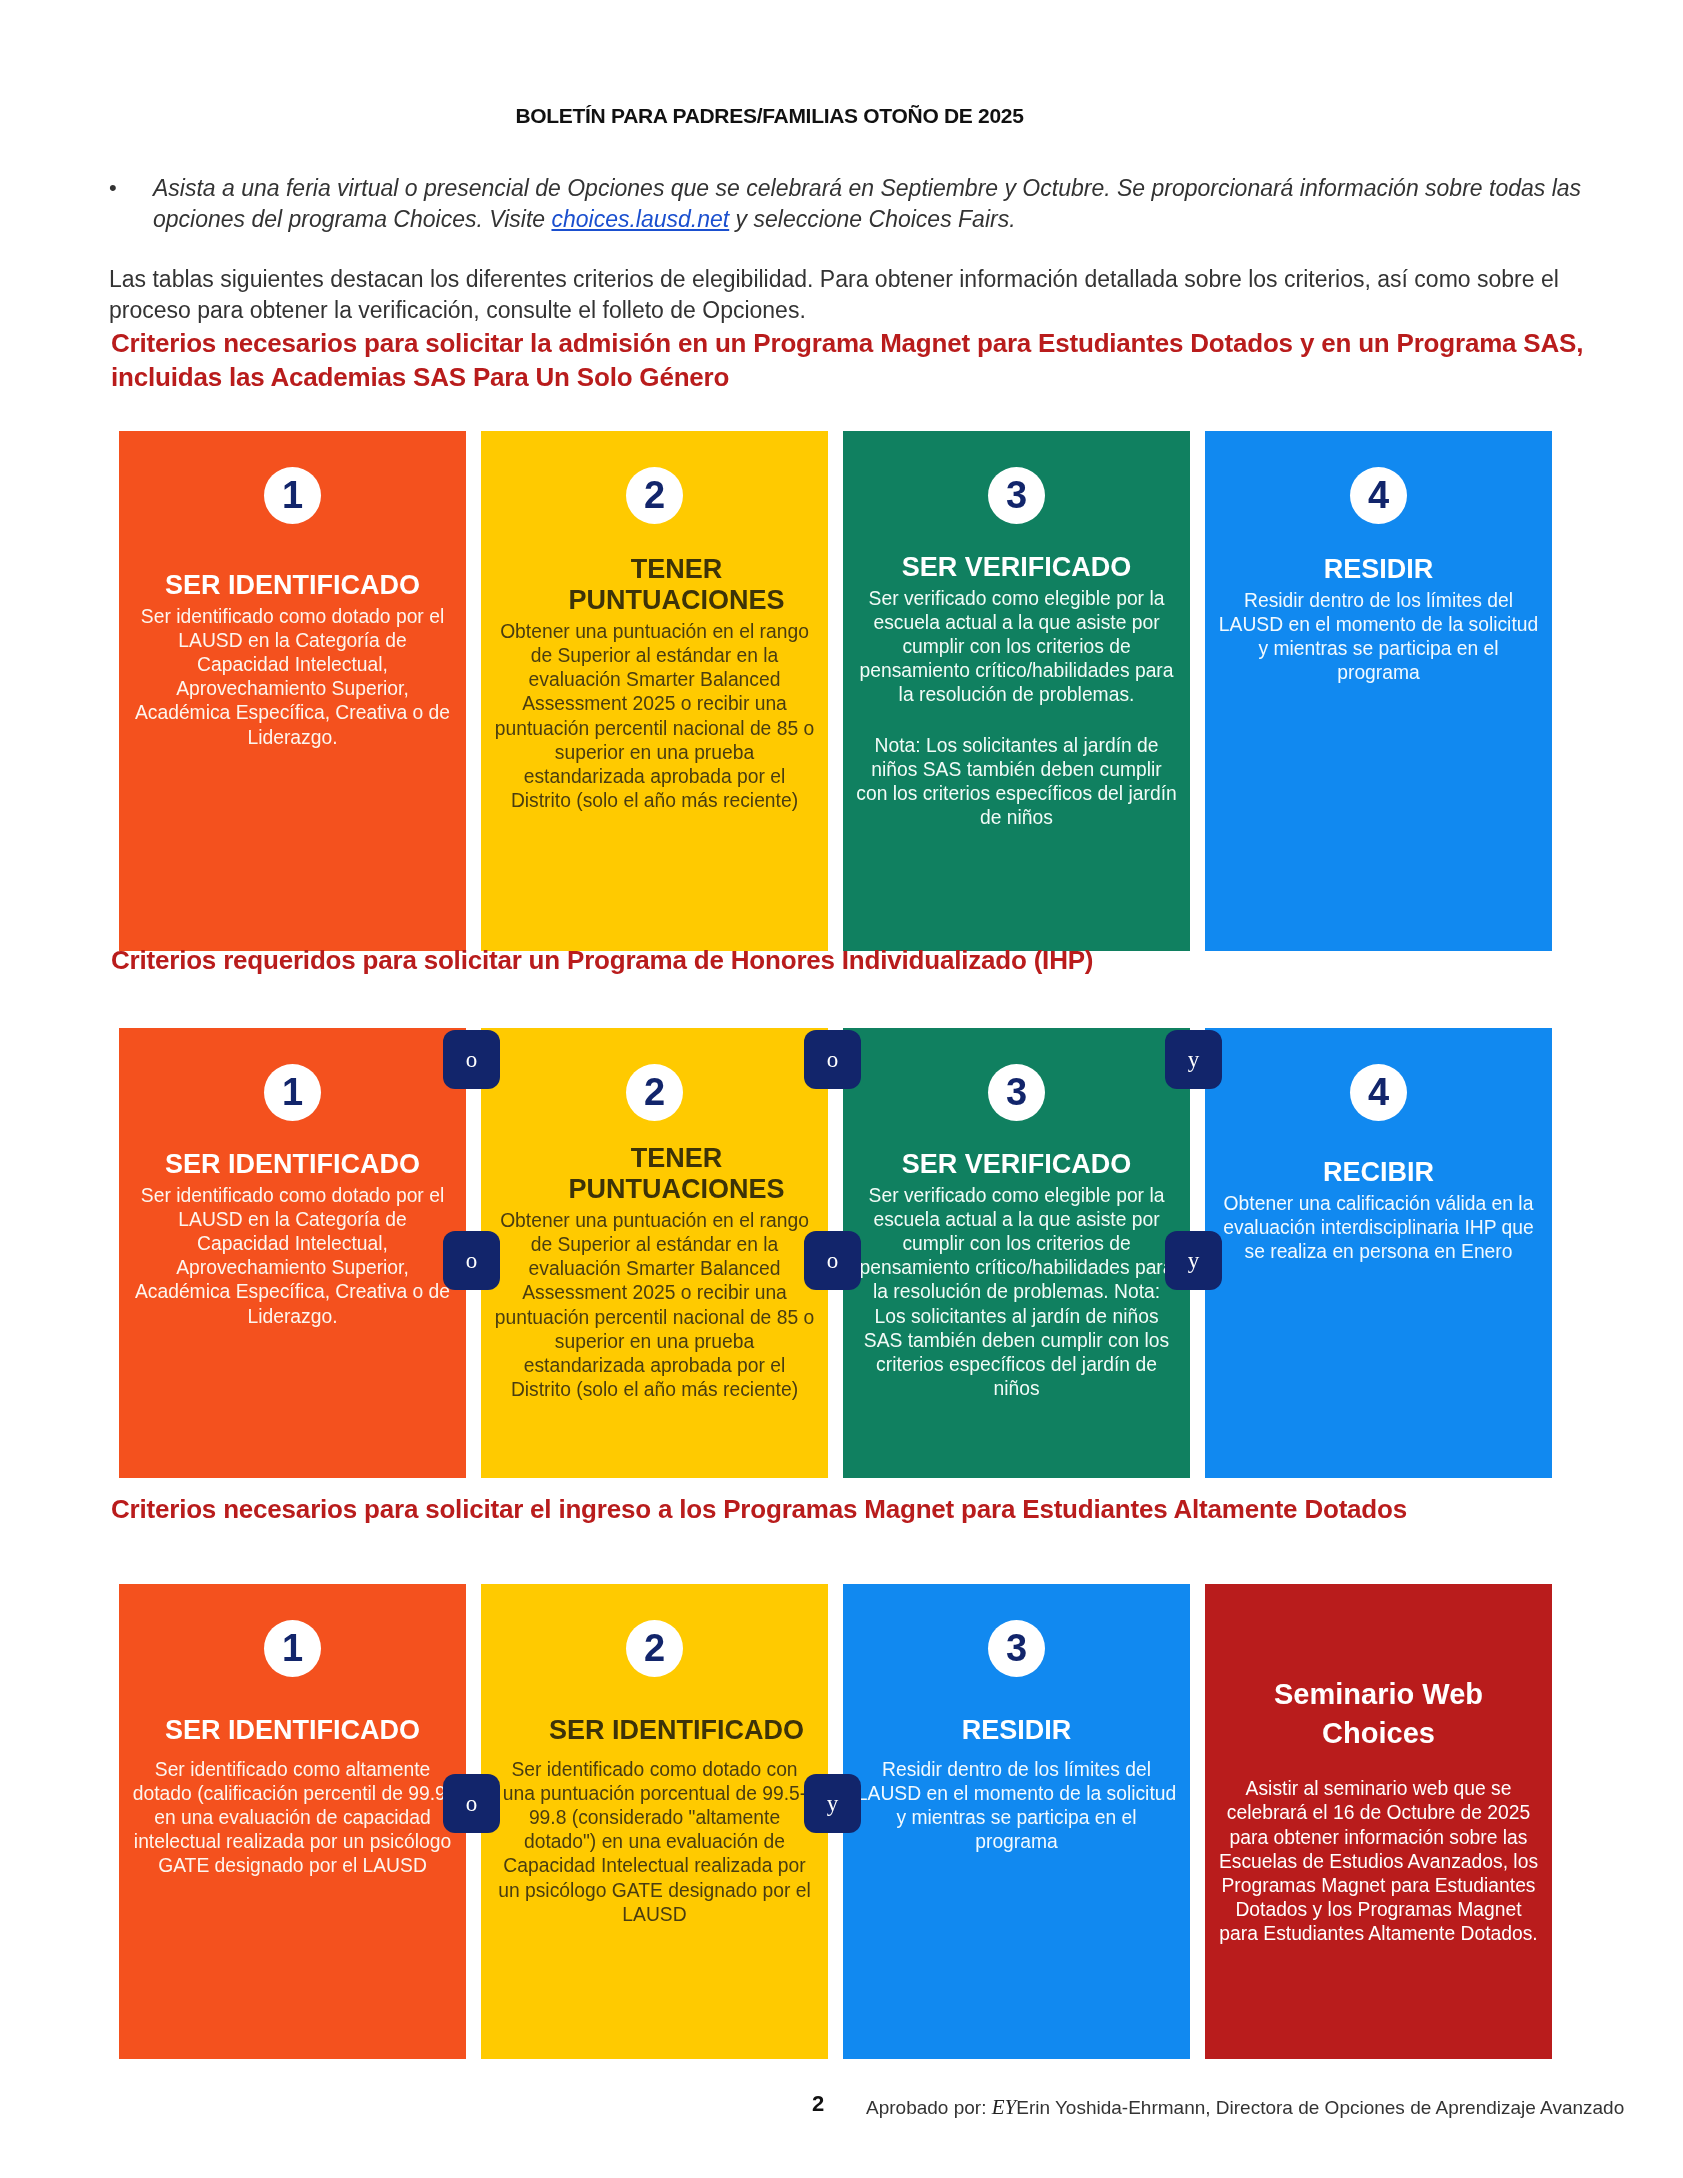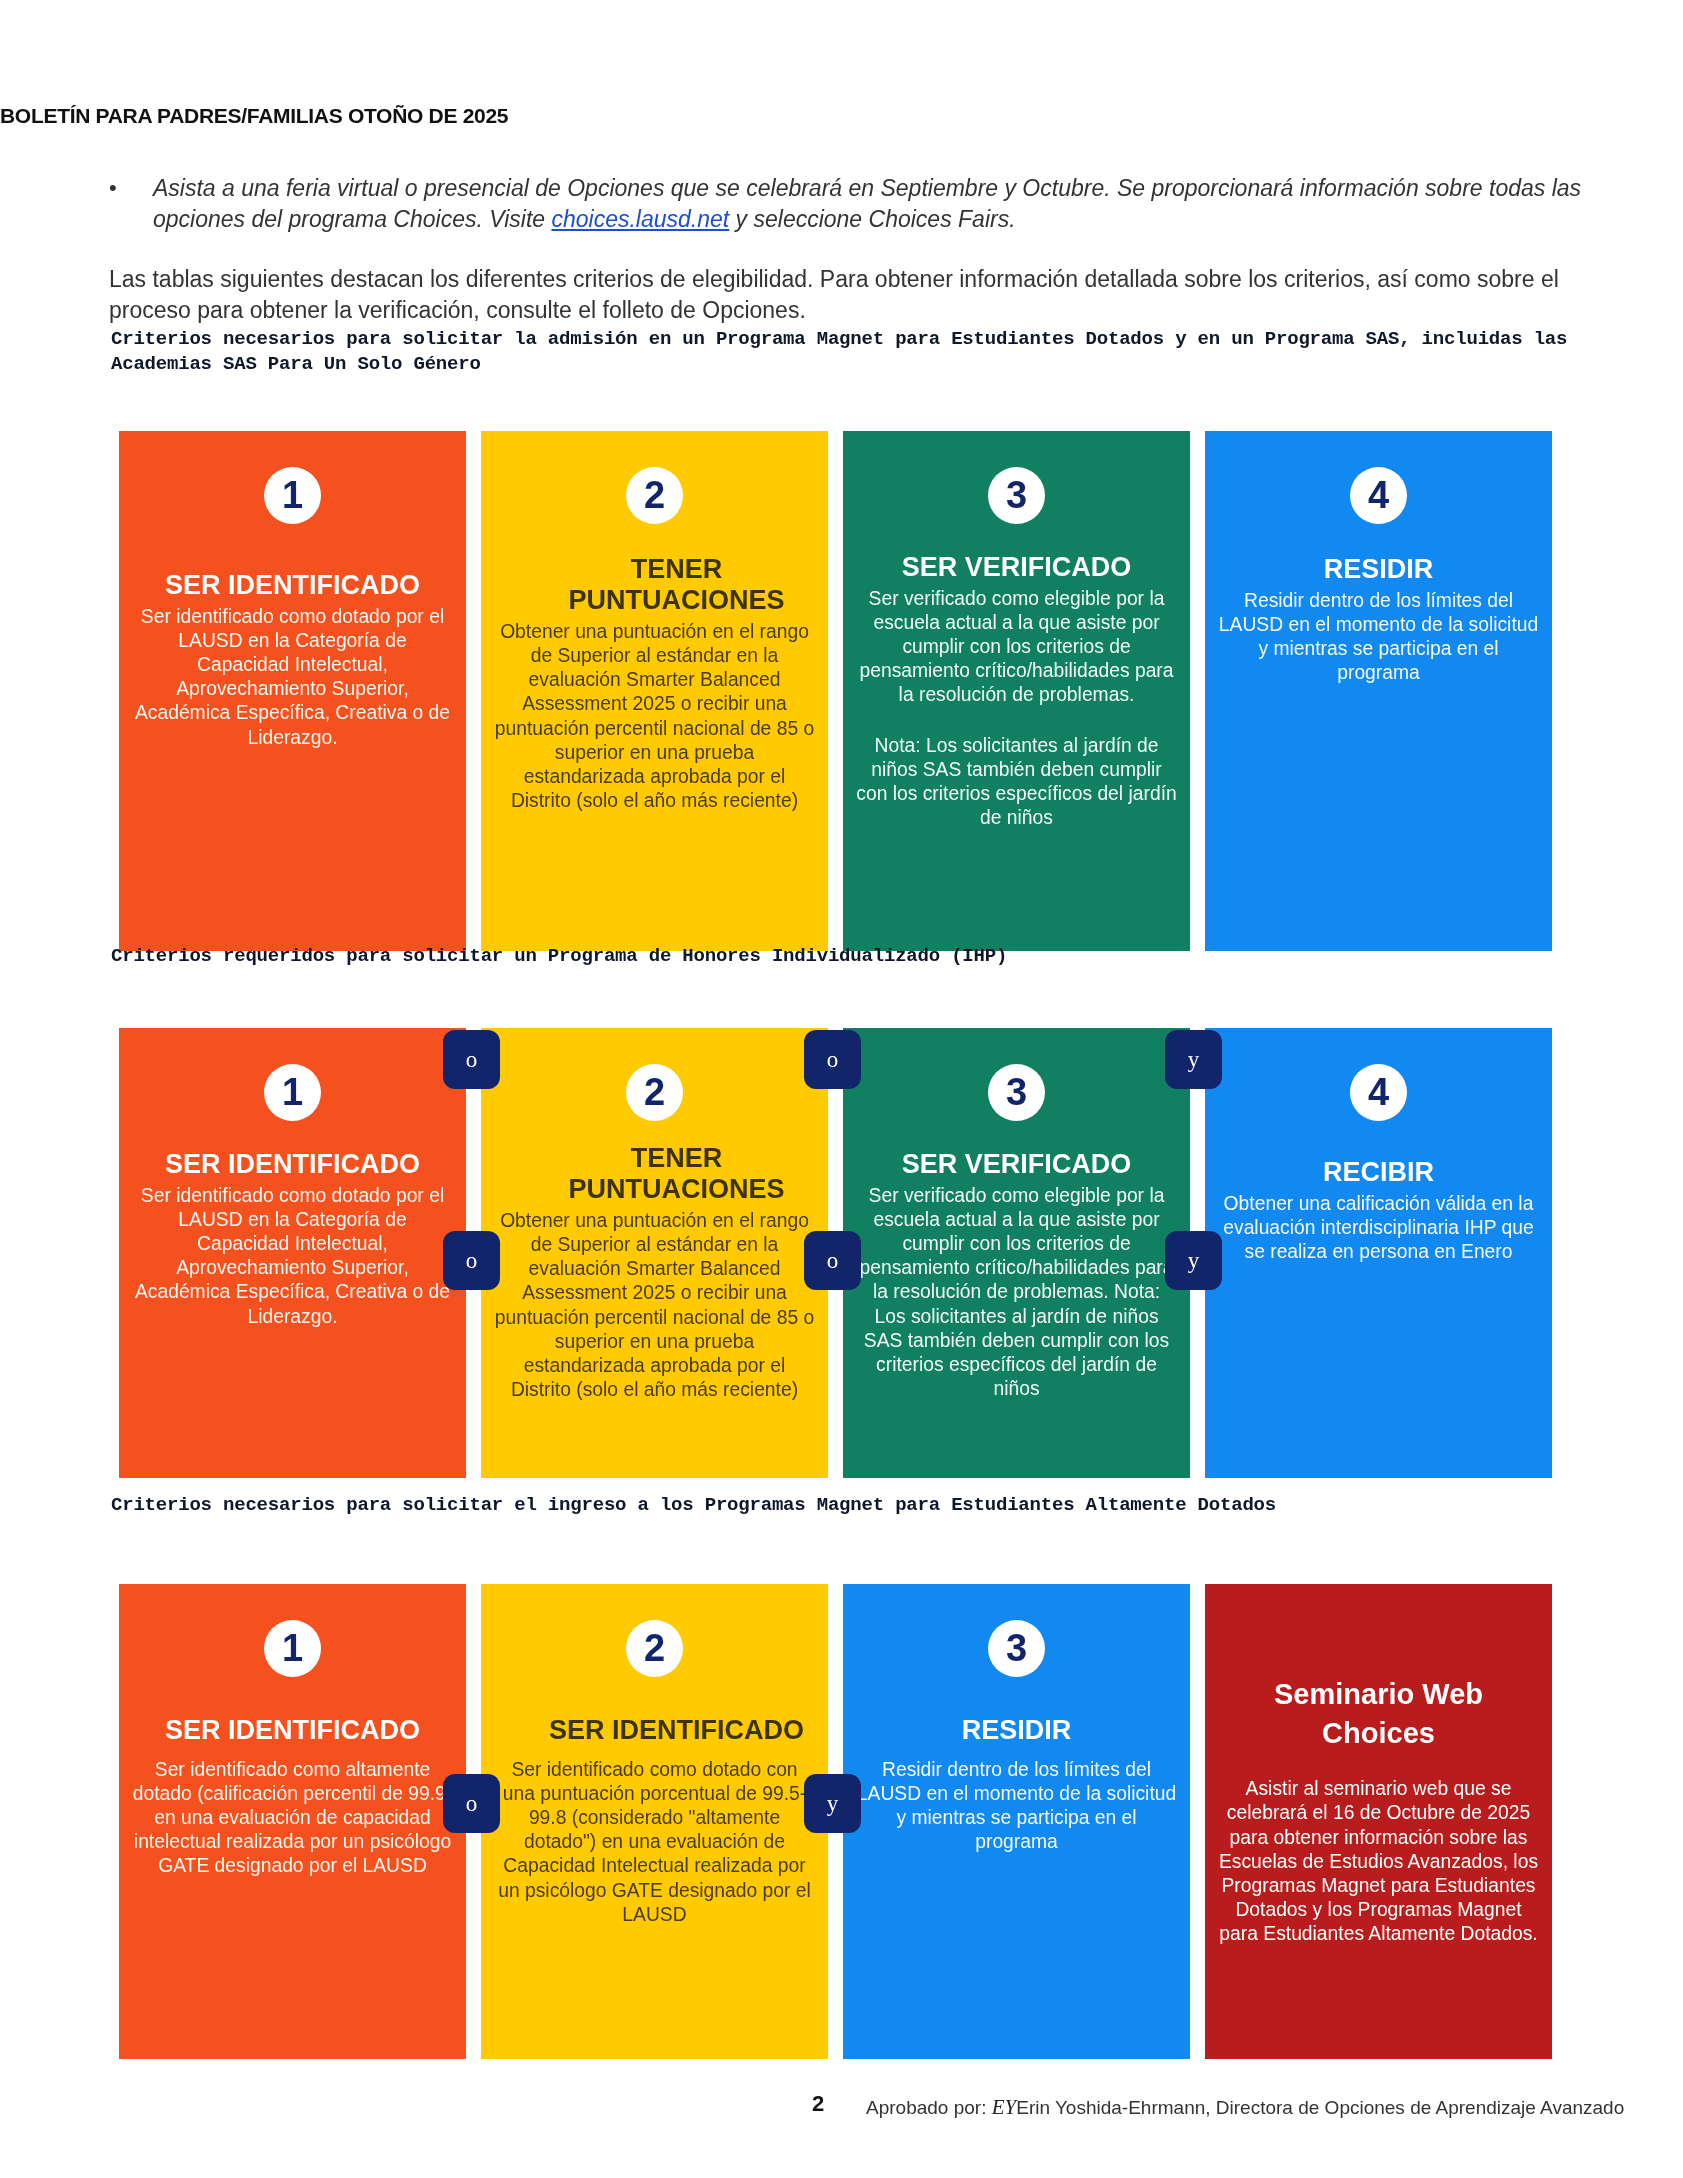--- a/index.html
+++ b/index.html
@@ -9,45 +9,44 @@
     font-family:"Liberation Sans", sans-serif;
     color:#1a1a1a;
     position:relative;
     overflow:hidden;
   }
   .page { position:relative; width:1683px; height:2178px; padding:0; box-sizing:border-box; }
 
   
   .doc-header {
     position:absolute; top:104px; left:0; width:1539px;
-    text-align:left;
+    text-align:center;
     font-weight:bold;
     font-size:21px;
     letter-spacing:-0.3px;
     color:#111111;
   }
 
   
   .intro { position:absolute; left:109px; top:173px; width:1485px; }
   .bullet-row { display:flex; font-size:23px; line-height:1.33; color:#333; }
   .bullet-dot { width:44px; flex:0 0 44px; font-size:22px; line-height:1.33; }
   .bullet-text { flex:1;font-style:italic; }
   .link { color:#1a4fcf; text-decoration:underline; }
   .para { margin-top:30px; font-size:23px; line-height:1.33; color:#333; }
 
   
   .section-title {
     position:absolute; left:111px;
     font-weight:bold;
-    font-size:19px;
+    font-size:26px;
     line-height:1.3;
-    color:#0f172a;
+    color:#b91c1c;
     letter-spacing:-0.2px;
     width:1485px;
-    font-family:Liberation Mono, monospace;
   }
 
   
   .row { position:absolute; left:119px; width:1445px; display:flex; }
   .card {
     position:relative;
     box-sizing:border-box;
     padding:14px 12px 10px 12px;
     text-align:center;
     overflow:hidden;

